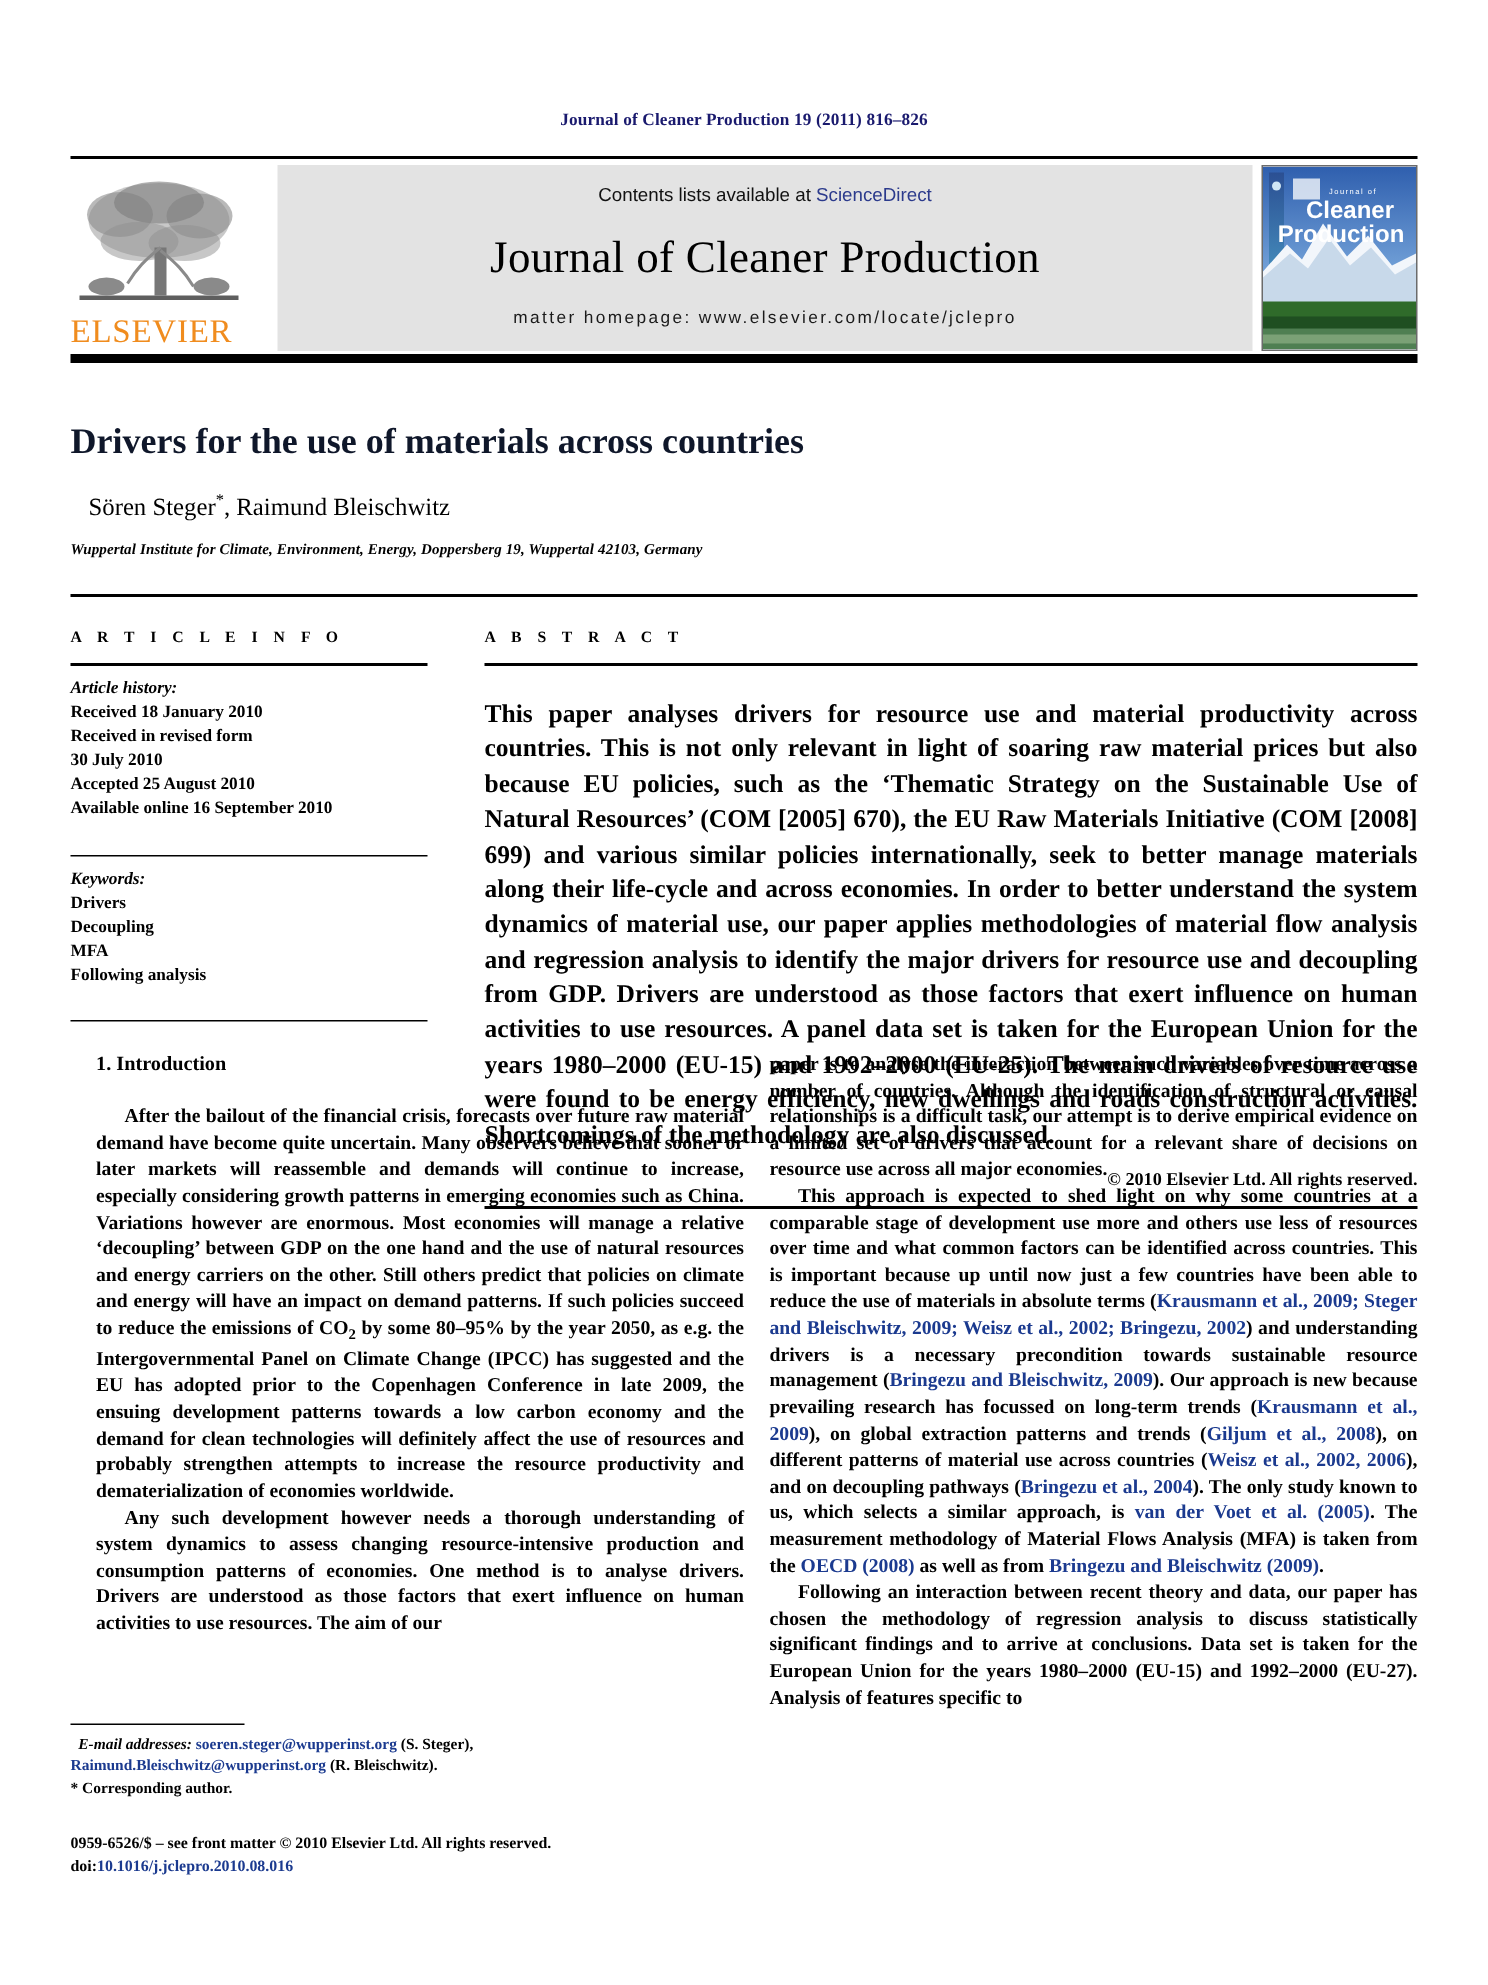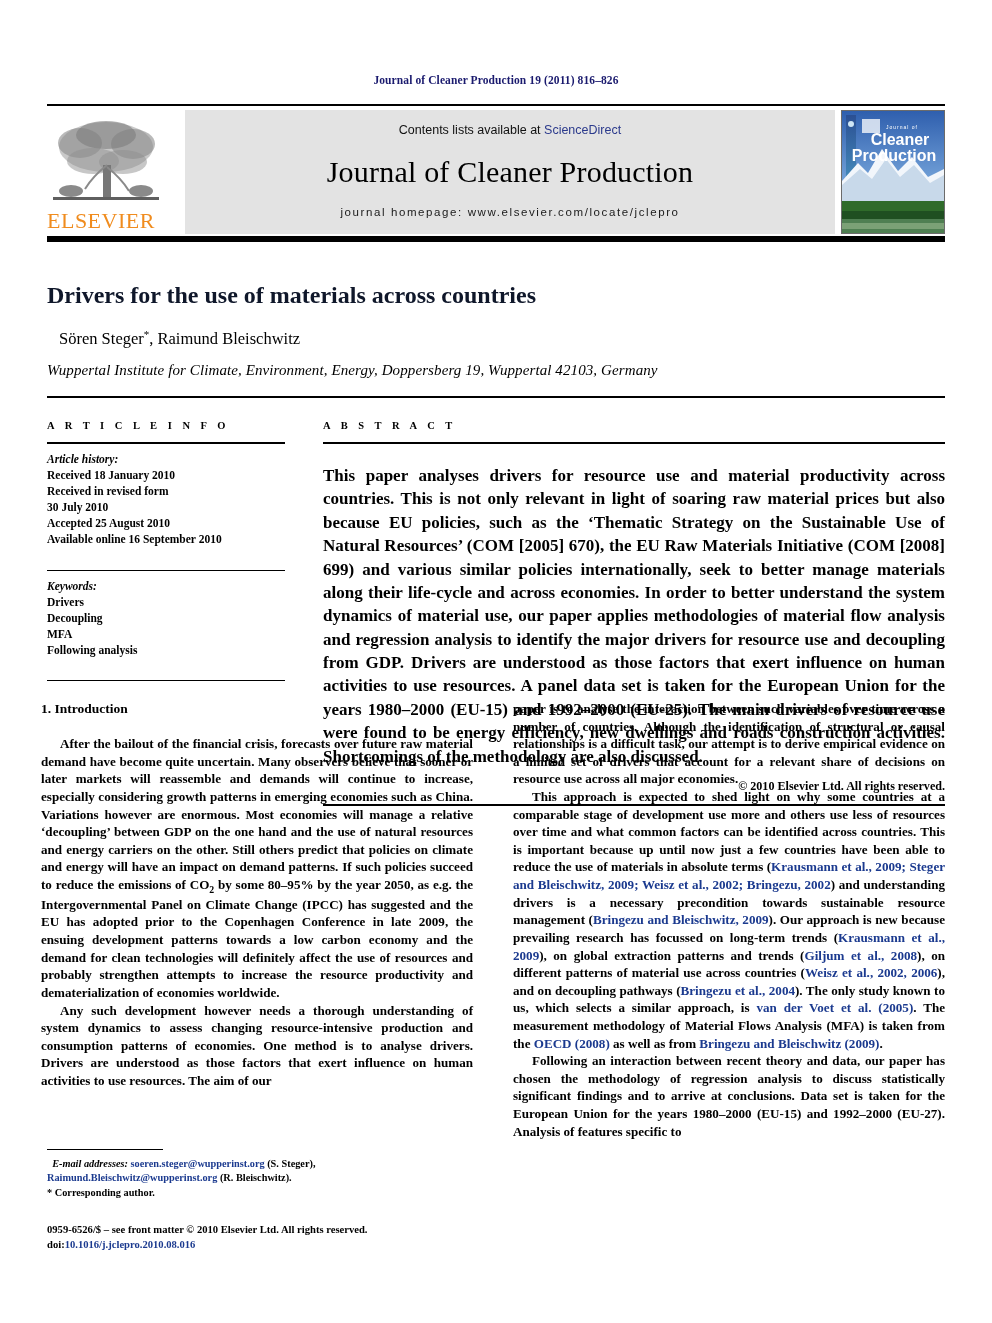--- a/index.html
+++ b/index.html
@@ -137,22 +137,22 @@
   }
   .authors {
     font-family: "Liberation Serif", serif;
     font-size: 16.5px;
     margin: 0 0 13px 12px;
   }
   .authors sup { font-size: 11px; vertical-align: super; }
   .affiliation {
     font-family: "Liberation Serif", serif;
     font-style: italic;
-    font-weight: normal;
-    font-size: 15px;
+    font-weight: bold;
+    font-size: 10px;
     letter-spacing: 0.1px;
     margin: 0;
   }
   .title-rule {
     position: absolute;
     left: 47px;
     top: 396px;
     width: 898px;
     height: 2px;
     background: #000;
@@ -214,21 +214,21 @@
   .body-col {
     position: absolute;
     top: 700px;
     width: 432px;
     font-family: "Liberation Serif", serif;
     font-weight: bold;
     font-size: 13.1px;
     line-height: 1.345;
     text-align: justify;
   }
-  .col-left  { left: 41px; }
+  .col-left  { left: 64px; }
   .col-right { left: 513px; }
   .sec-title {
     font-family: "Liberation Serif", serif;
     font-weight: bold;
     font-size: 13.5px;
     margin: 0 0 17px 0;
   }
   .body-col p { margin: 0; text-indent: 1.45em; }
   .body-col p.noind { text-indent: 0; }
   .cite { color: #1b3a8f; }
@@ -294,21 +294,21 @@
           </svg>
         </span>
         <span class="elsevier-word">ELSEVIER</span>
       </div>
 
       <div class="journal-band">
         <div class="contents-line">
           <span>Contents lists available at </span><span class="sd-link">ScienceDirect</span>
         </div>
         <div class="journal-title">Journal of Cleaner Production</div>
-        <div class="homepage-line">journal homepage: www.elsevier.com/locate/jclepro</div>
+        <div class="homepage-line">matter homepage: www.elsevier.com/locate/jclepro</div>
       </div>
 
       <div class="cover-thumb">
         <svg width="102" height="122" viewBox="0 0 102 122" aria-hidden="true">
           <defs>
             <linearGradient id="sky" x1="0" y1="0" x2="0" y2="1">
               <stop offset="0%" stop-color="#2f5fae"></stop>
               <stop offset="55%" stop-color="#6f9ed6"></stop>
               <stop offset="100%" stop-color="#a9c9e8"></stop>
             </linearGradient>

